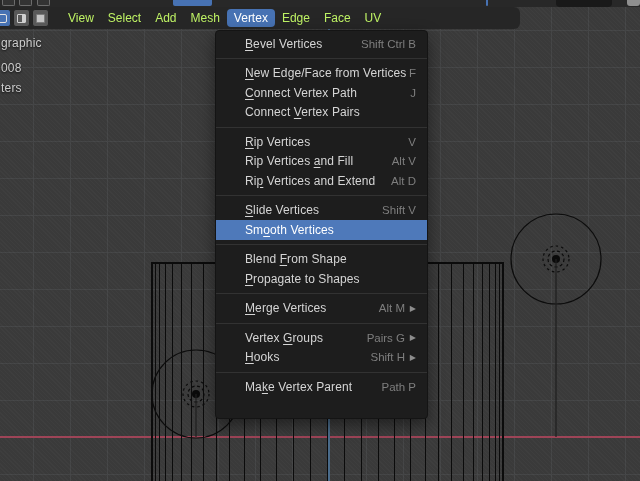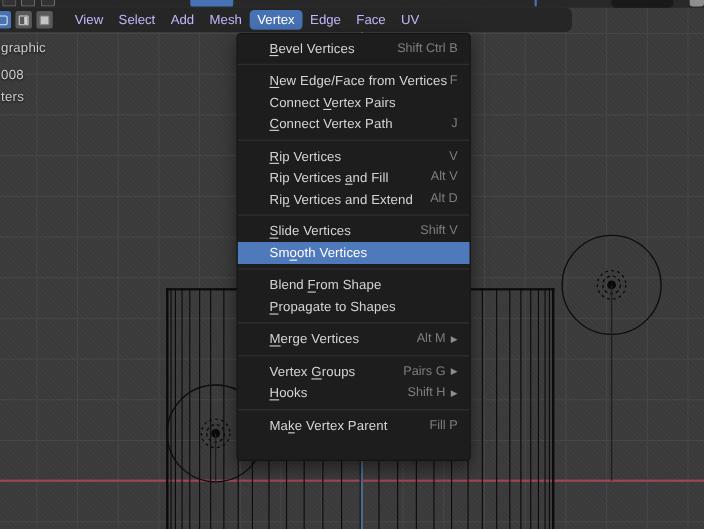--- a/index.html
+++ b/index.html
@@ -49,21 +49,21 @@
     display:flex;align-items:center;justify-content:center;
   }
   .mode-btn.active{background:#4772b3;}
   .mode-glyph{width:9px;height:9px;box-sizing:border-box;}
   .glyph-vertex{border:1.5px solid #e2e2e2;border-radius:2px;}
   .glyph-edge{border:1.5px solid #cfcfcf;border-radius:1px;position:relative;overflow:hidden;}
   .glyph-edge::after{content:"";position:absolute;right:0;top:0;bottom:0;width:45%;background:#cfcfcf;}
   .glyph-face{background:#c4c4c4;border:1px solid #7c7c7c;border-radius:1px;}
   #hmenus{display:flex;margin-left:12px;height:18px;}
   .hmenu{
-    padding:0 7px;height:18px;line-height:18px;font-size:12px;color:#c4b5fd;
+    padding:0 7px;height:18px;line-height:18px;font-size:12px;color:#bef264;
     border-radius:4px;white-space:nowrap;
   }
   .hmenu.active{background:#4772b3;color:#ffffff;}
   
   #dropdown{
     position:absolute;left:215px;top:30px;width:213px;height:389px;
     background:#1d1d1d;border:1px solid #141414;border-radius:4px;
     box-shadow:0 6px 16px rgba(0,0,0,.45);
     box-sizing:border-box;padding:3px 0;overflow:hidden;
   }
@@ -182,26 +182,26 @@
       <div class="menu-row">
         <span class="lbl"><span class="accel">B</span>evel Vertices</span>
         <span class="sc">Shift Ctrl B</span>
       </div>
       <div class="menu-sep"></div>
       <div class="menu-row">
         <span class="lbl"><span class="accel">N</span>ew Edge/Face from Vertices</span>
         <span class="sc">F</span>
       </div>
       <div class="menu-row">
-        <span class="lbl">Connect <span class="accel">V</span>ertex Pairs</span>
-        <span class="sc"></span>
-      </div>
-      <div class="menu-row">
         <span class="lbl"><span class="accel">C</span>onnect Vertex Path</span>
         <span class="sc">J</span>
+      </div>
+      <div class="menu-row">
+        <span class="lbl">Connect <span class="accel">V</span>ertex Pairs</span>
+        <span class="sc"></span>
       </div>
       <div class="menu-sep"></div>
       <div class="menu-row">
         <span class="lbl"><span class="accel">R</span>ip Vertices</span>
         <span class="sc">V</span>
       </div>
       <div class="menu-row">
         <span class="lbl">Rip Vertices <span class="accel">a</span>nd Fill</span>
         <span class="sc">Alt V</span>
       </div>
@@ -240,17 +240,17 @@
         <span class="arrow">▶</span>
       </div>
       <div class="menu-row">
         <span class="lbl"><span class="accel">H</span>ooks</span>
         <span class="sc">Shift H</span>
         <span class="arrow">▶</span>
       </div>
       <div class="menu-sep"></div>
       <div class="menu-row">
         <span class="lbl">Ma<span class="accel">k</span>e Vertex Parent</span>
-        <span class="sc">Fill P</span>
+        <span class="sc">Path P</span>
       </div>
     </div>
 
 </div>
 
 </body></html>

